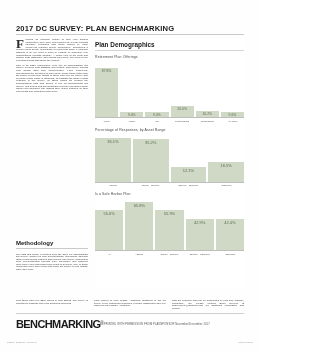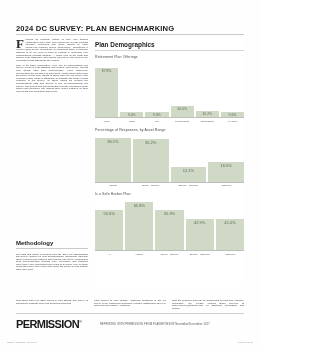--- a/index.html
+++ b/index.html
@@ -123,21 +123,21 @@
   }
   .foot-right{
     position:absolute;right:7px;top:341px;font-size:2.2px;color:#9a9a9a;
   }
 </style>
 </head>
 <body>
 
 <div class="page">
 
-  <div class="title">2024 DC SURVEY: PLAN BENCHMARKING</div>
+  <div class="title">2017 DC SURVEY: PLAN BENCHMARKING</div>
   <div class="title-rule"></div>
 
   <div class="left-col">
     <div class="dropcap-para">
       <span class="dropcap">F</span><span>orming an accurate picture of how your defined contribution (DC) plan, and employees' overall benefits package, compares with those offered by other employers requires proper perspective. Sometimes a number such as the percentage of plans that share a common attribute is all you need in order to validate or challenge your organization's benefits strategy. A closer look at the facts and figures, both historically and across plan sizes, can uncover the emerging trends that shape the market.</span>
     </div>
     <div class="para">Now in its 22nd consecutive year, the PLANSPONSOR DC Survey is rich in both statistics and context. This survey collects plan design data from approximately 4,500 employers, representing the spectrum of plan sizes—those those with under $5 million in total plan assets to those with over $1 billion—and covering a wide range of attributes. To illustrate the range of data available in the survey, on these pages we present the benchmarking data that appear in the PLANSPONSOR DC Survey. Our goal is that this information provide a technical guide which plan sponsors can assess their plan's features on their own merits and compared with peers'.</div>
   </div>
 
   <div class="methodology-head">Methodology</div>
@@ -263,18 +263,18 @@
     </div>
   </div>
 
   <div class="bot-cols">
     <div class="bot-col">from those with over $200 million in plan assets. The survey is intended to illustrate how plan sponsors approach</div>
     <div class="bot-col">each aspect of plan design. Additional questions in the full survey cover participant outcomes, provider satisfaction and very aspect of plan design. Additional</div>
     <div class="bot-col">data are available and may be augmented by plan size, industry, geography, etc. Please contact Brian O'Keefe at brian.okeefe@strategic.com for additional information and pricing.</div>
   </div>
 
   <div class="footer-rule"></div>
-  <div class="logo"><span>PERMISSION</span><sup>®</sup></div>
+  <div class="logo"><span>BENCHMARKING</span><sup>®</sup></div>
   <div class="reprint">REPRINTED WITH PERMISSION FROM PLANSPONSOR November/December 2017</div>
   <div class="foot-left">PS2017_DCBMRK_v2.indd  86</div>
   <div class="foot-right">1/8/18  1:05 PM</div>
 
 </div>
 
 </body></html>

